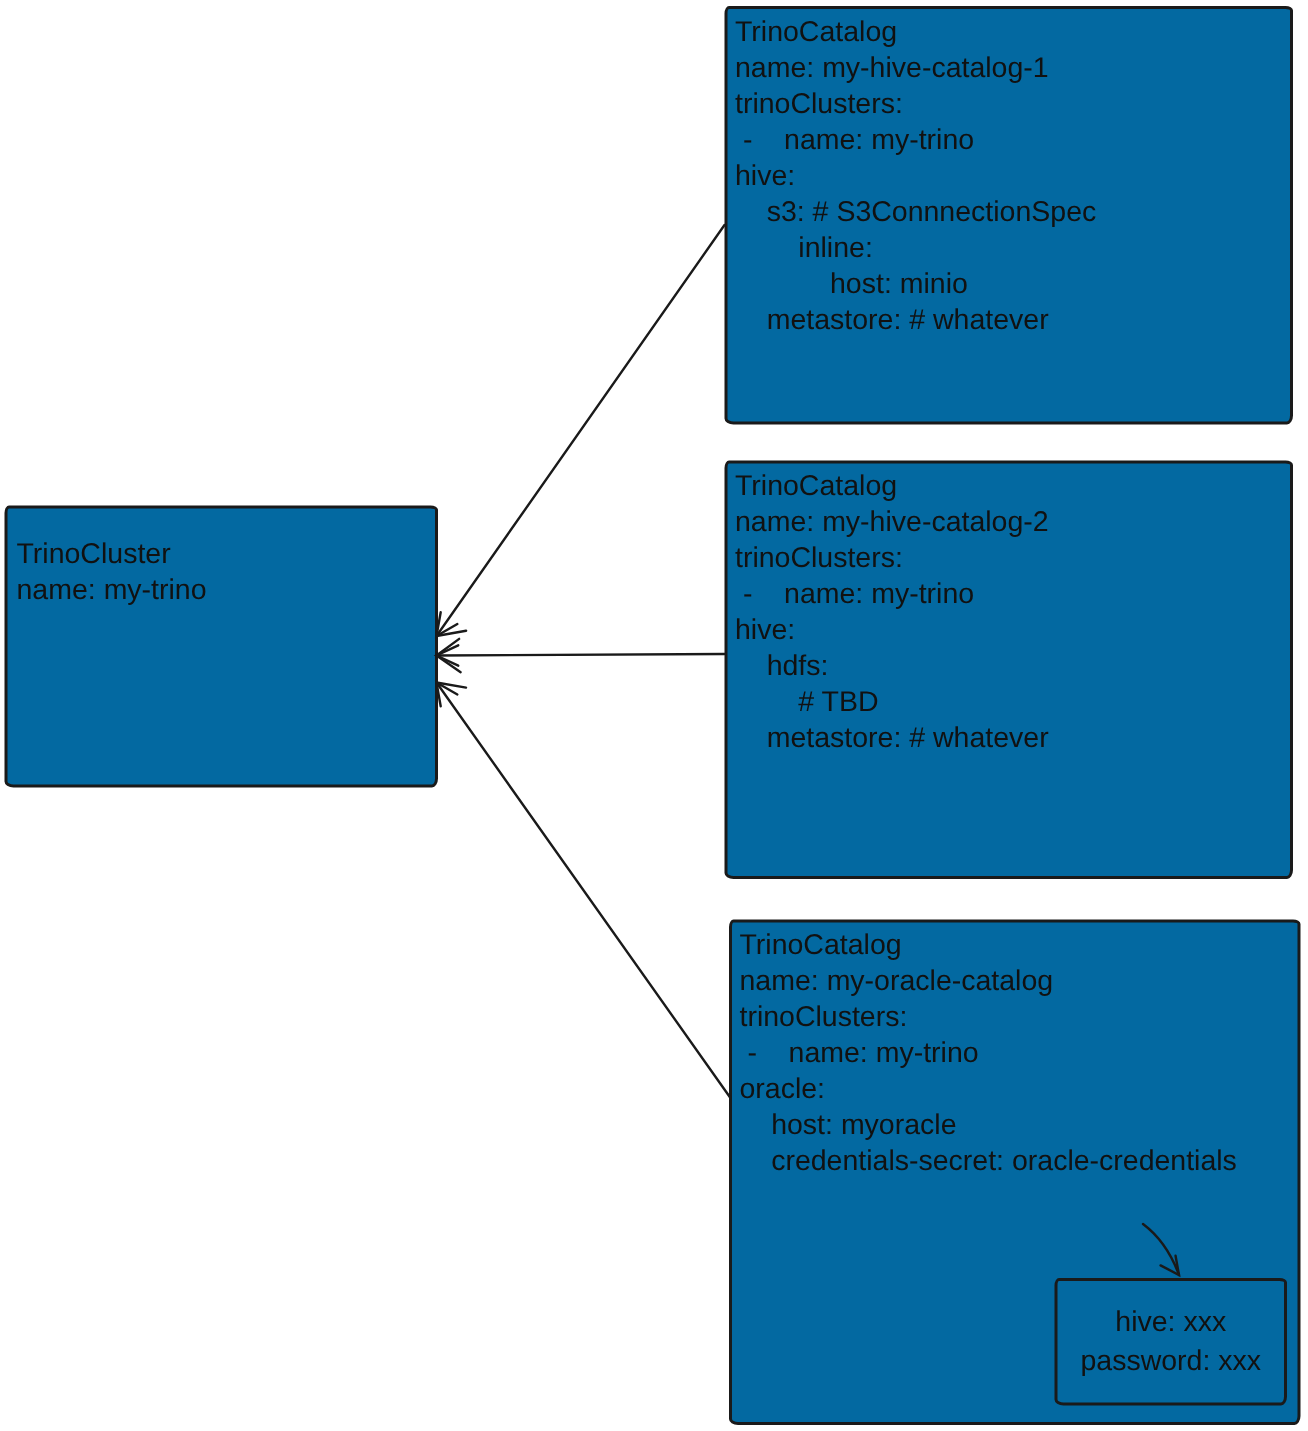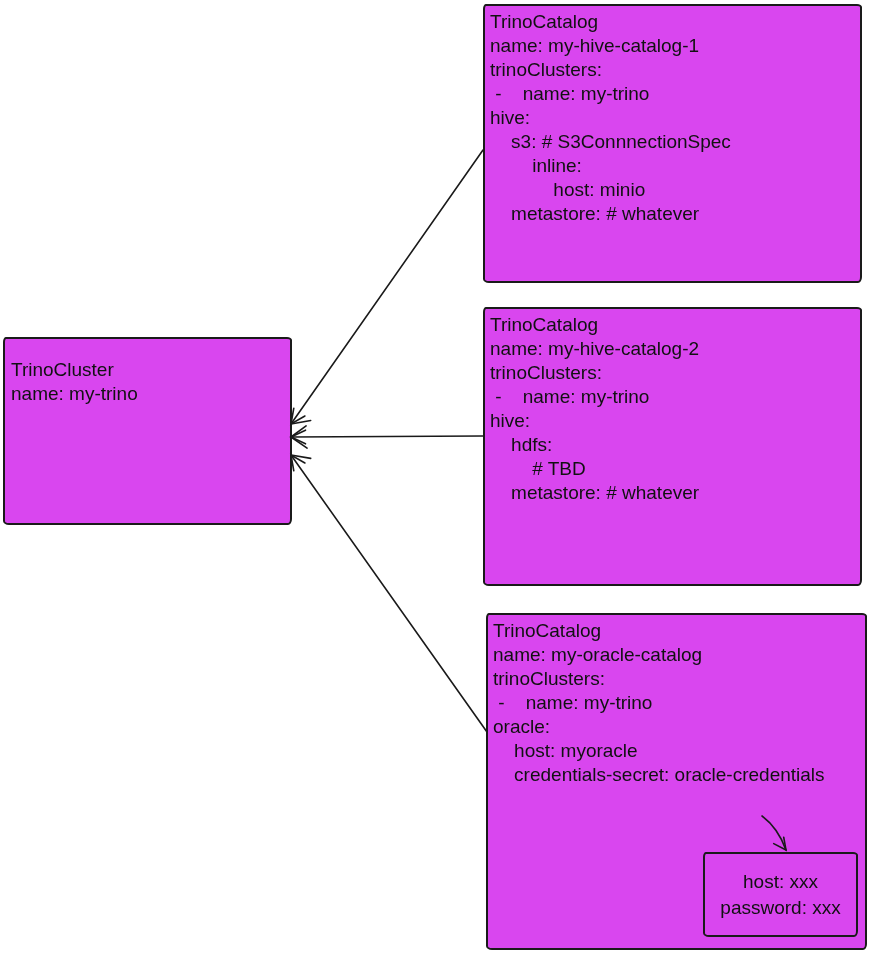--- a/index.html
+++ b/index.html
@@ -21,21 +21,21 @@
   }
   .connectors line, .connectors path, .connectors polyline {
     stroke: #1a1a1a;
     stroke-width: 1.6;
     fill: none;
     stroke-linecap: round;
   }
   .node {
     position: absolute;
     box-sizing: border-box;
-    background: #d946ef;
+    background: #0369a1;
     border: 2px solid #1a1a1a;
     border-radius: 3px 5px 4px 6px / 5px 3px 6px 4px;
     z-index: 1;
   }
   .node-text {
     white-space: pre;
     font-size: 19px;
     line-height: 24px;
     padding: 4px 5px;
   }
@@ -90,21 +90,21 @@
     <div class="node-text">TrinoCatalog
 name: my-oracle-catalog
 trinoClusters:
  -    name: my-trino
 oracle:
     host: myoracle
     credentials-secret: oracle-credentials</div>
   </div>
 
   <div class="node secret-box" style="left:703px; top:852px; width:155px; height:85px;">
-    <div class="node-text">host: xxx
+    <div class="node-text">hive: xxx
 password: xxx</div>
   </div>
 
   <svg class="connectors" viewBox="0 0 872 954" xmlns="http://www.w3.org/2000/svg">
 
     <g>
       <line x1="483" y1="150" x2="291" y2="424"></line>
       <polyline points="304.9,416.0 291,424 293.8,408.2"></polyline>
       <line x1="291" y1="424" x2="310.7" y2="420.5"></line>
     </g>

